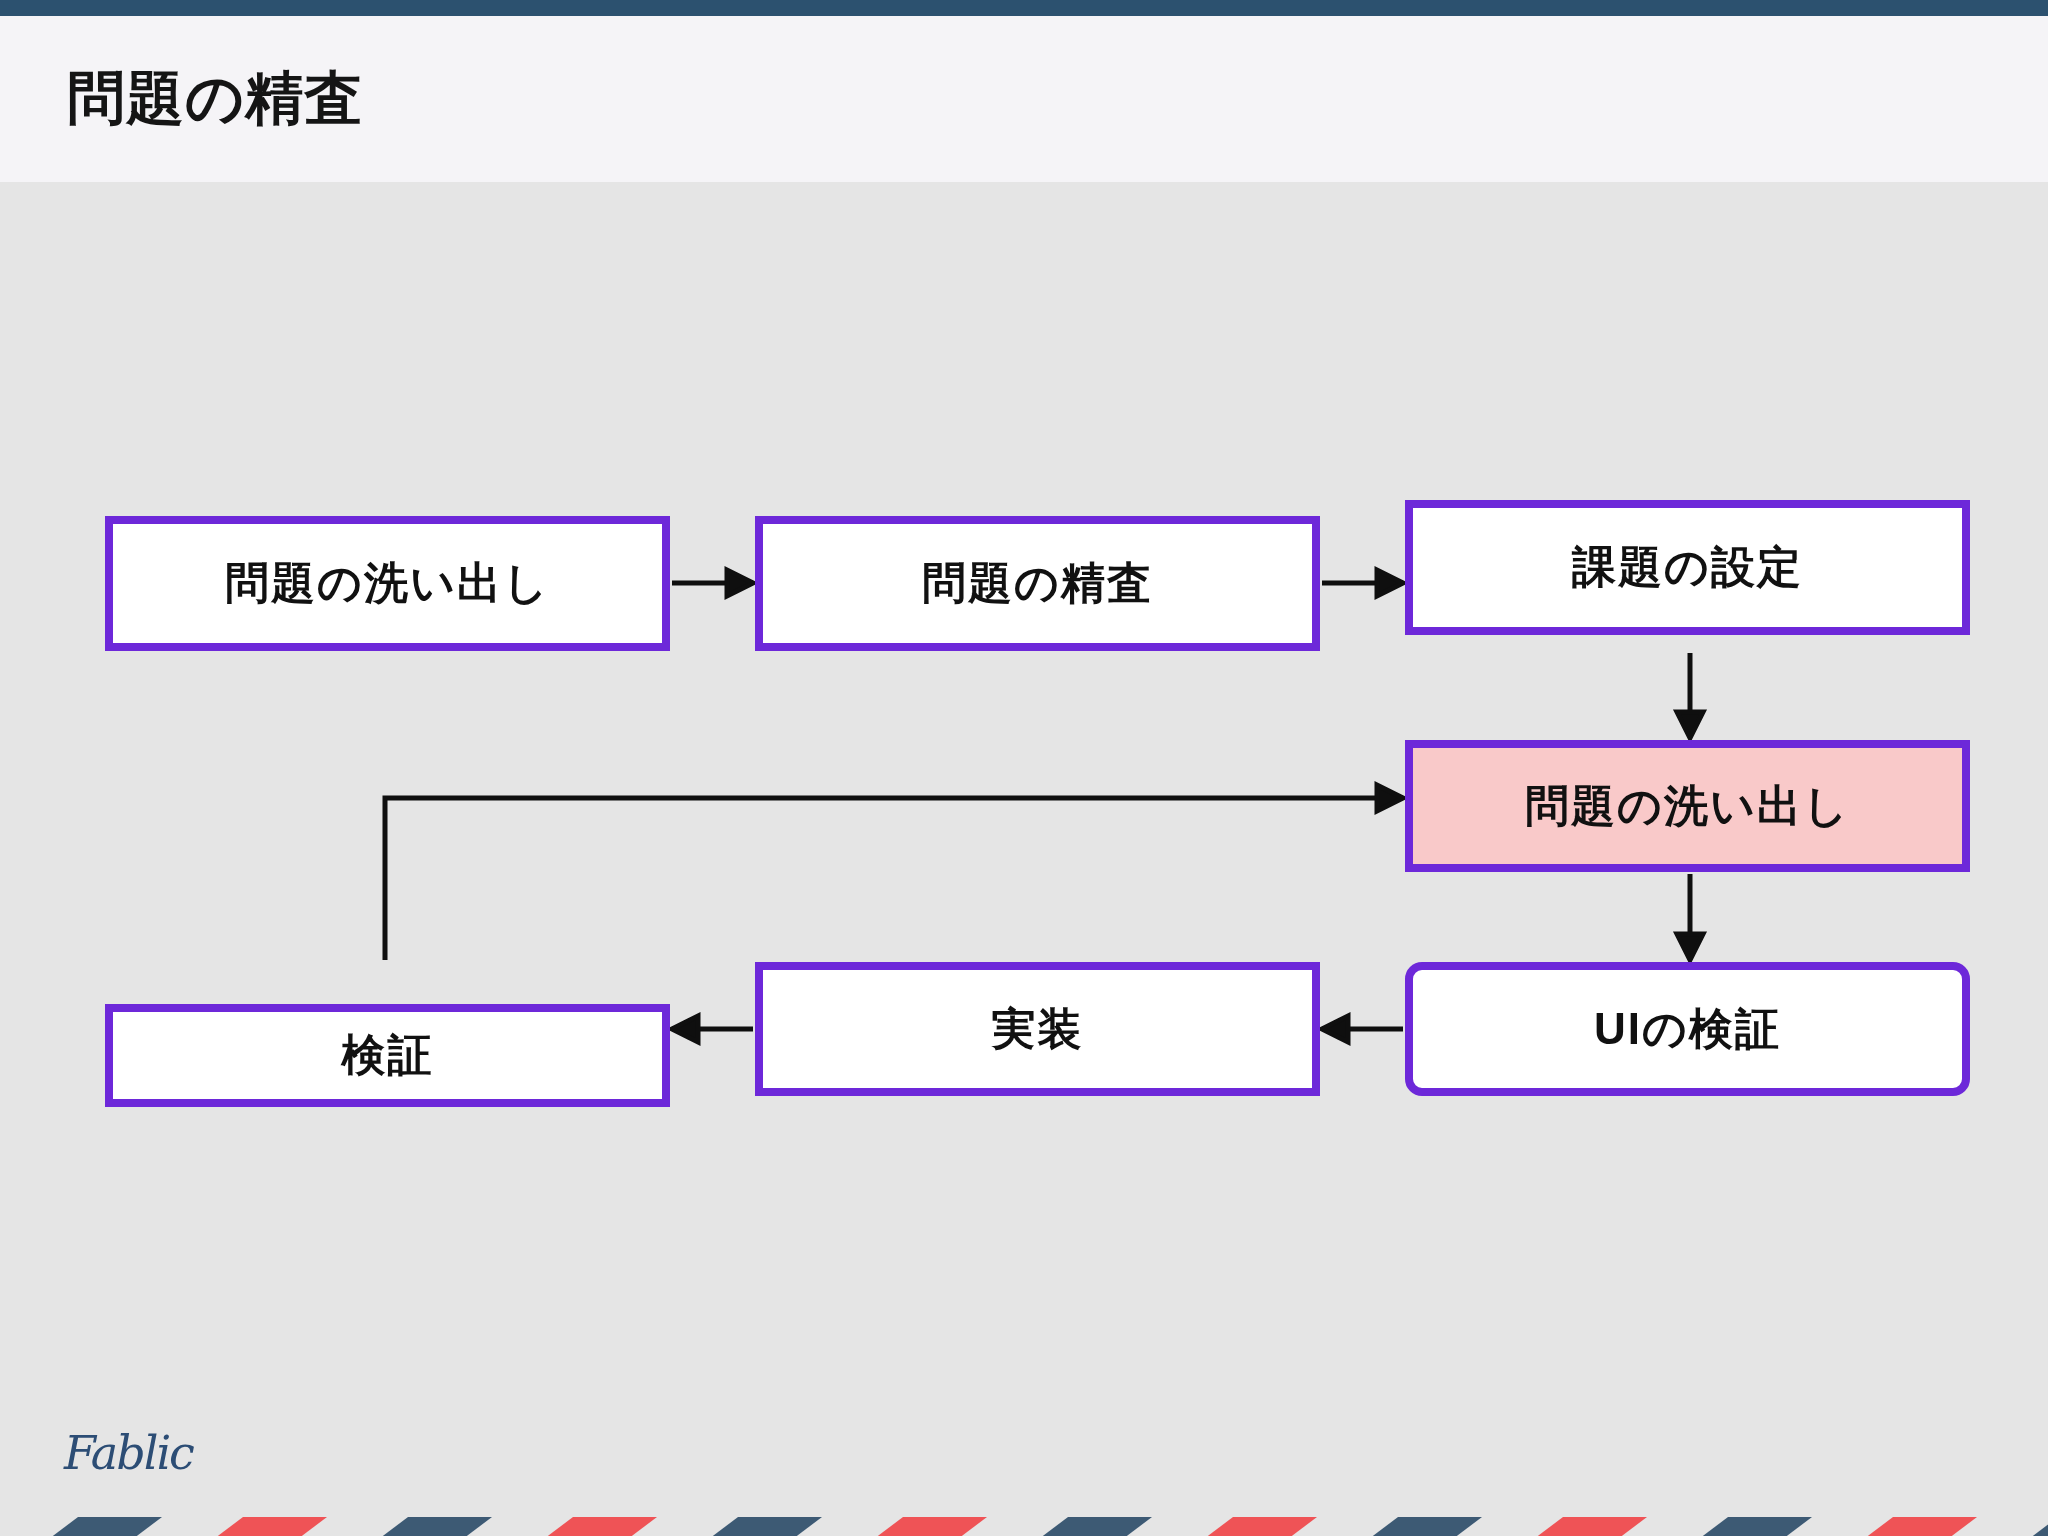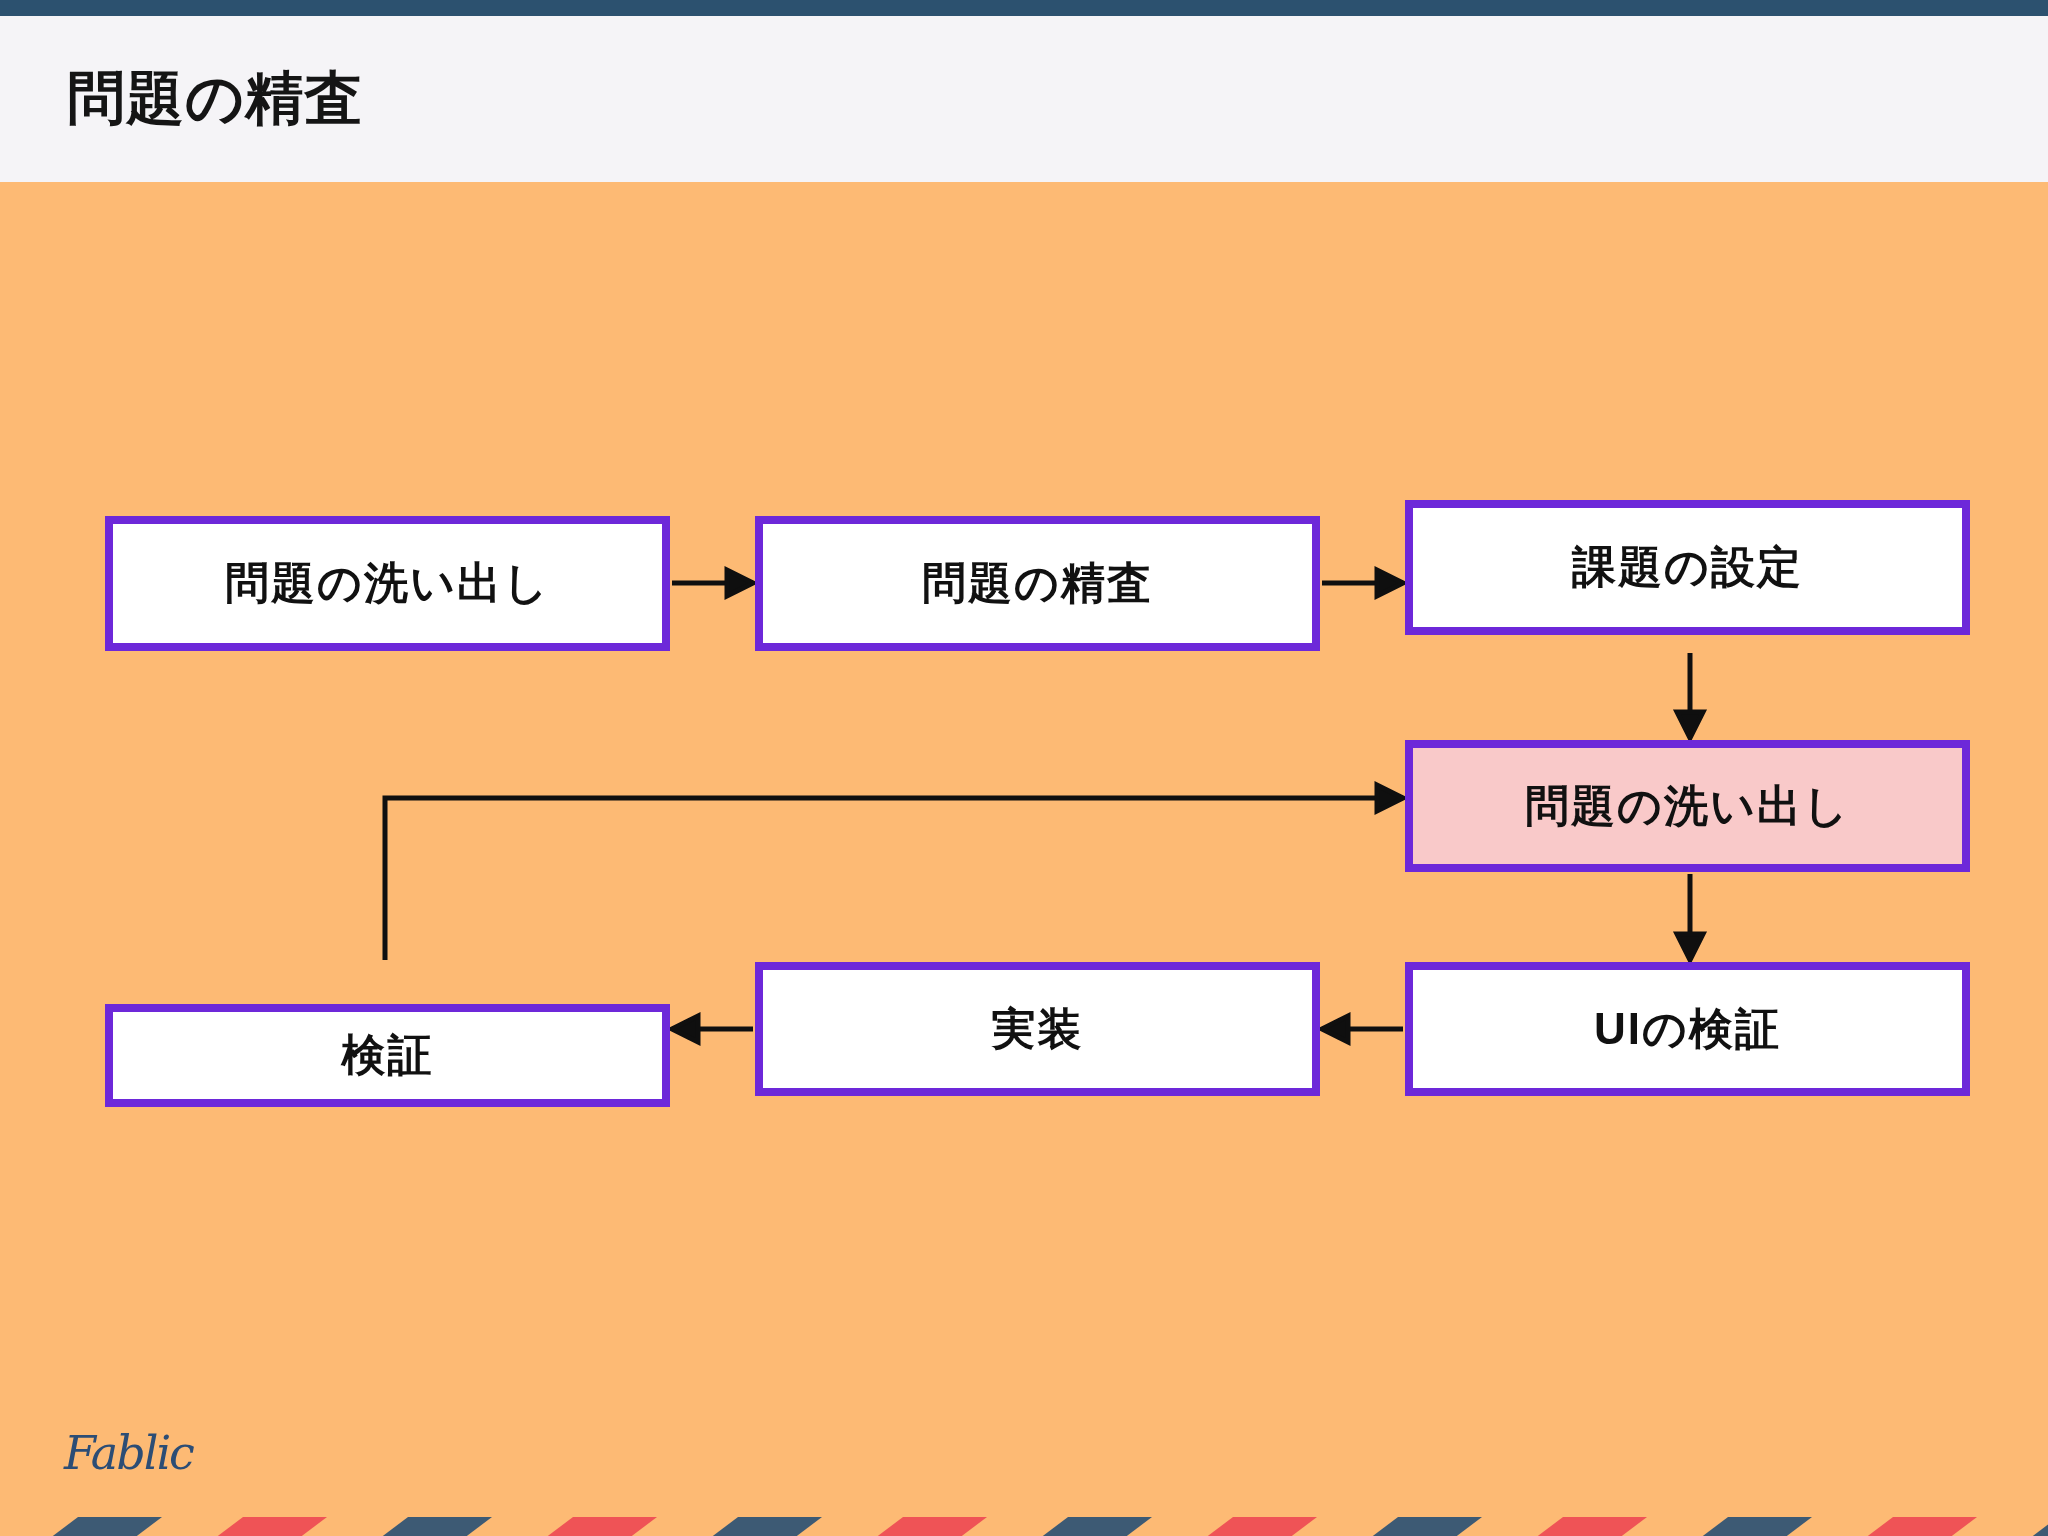--- a/index.html
+++ b/index.html
@@ -2,21 +2,21 @@
 <html><head>
 <meta charset="utf-8">
 <style>
   html, body { margin: 0; padding: 0; }
   body {
     width: 2048px; height: 1536px;
     background: #fdfdfd;
     font-family: "Liberation Sans", sans-serif;
     overflow: hidden;
   }
-  .slide { position: relative; width: 2048px; height: 1536px; background: #fdba74; }
+  .slide { position: relative; width: 2048px; height: 1536px; background: #e5e5e5; }
 
   
   .topbar { position: absolute; left: 0; top: 0; width: 2048px; height: 16px; background: #2c516f; }
 
   
   .header {
     position: absolute; left: 0; top: 16px; width: 2048px; height: 166px;
     background: #f5f4f7;
     display: flex; align-items: center;
   }
@@ -113,21 +113,21 @@
     </div>
 
     <div class="node" style="left:1405px; top:500px; width:565px; height:135px;">
       <span>課題の設定</span>
     </div>
 
     <div class="node highlight" style="left:1405px; top:740px; width:565px; height:132px;">
       <span>問題の洗い出し</span>
     </div>
 
-    <div class="node" style="left:1405px; top:962px; width:565px; height:134px;">
+    <div class="node" style="left:1405px; top:962px; width:565px; height:134px;border-radius:17px;">
       <span>UIの検証</span>
     </div>
 
     <div class="node" style="left:755px; top:962px; width:565px; height:134px;">
       <span>実装</span>
     </div>
 
     <div class="node" style="left:105px; top:1004px; width:565px; height:103px;">
       <span>検証</span>
     </div>

